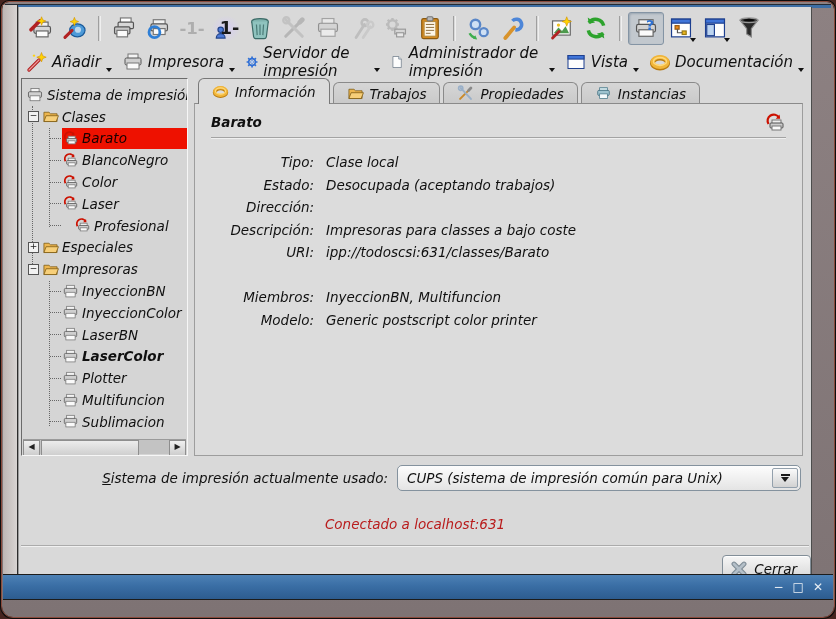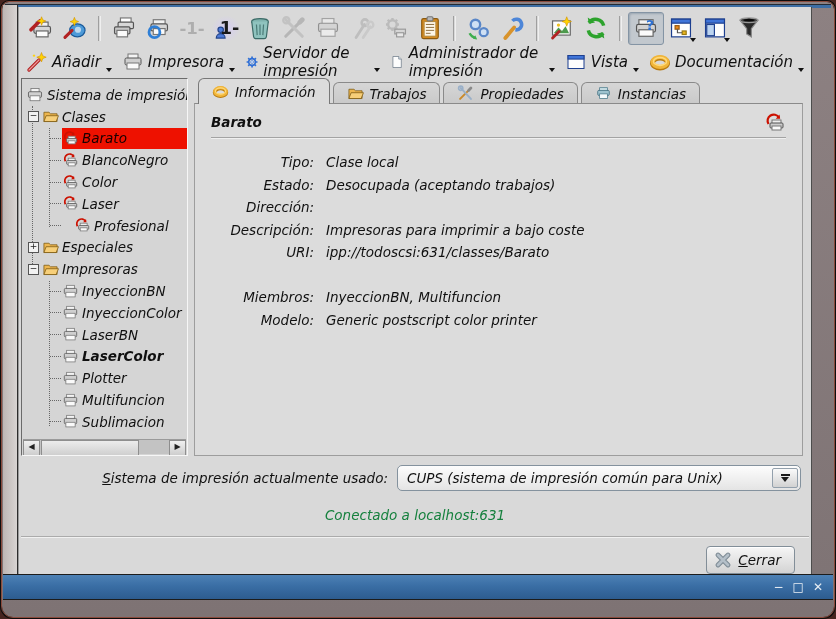--- a/index.html
+++ b/index.html
@@ -68,23 +68,23 @@
   .frow-value{padding-left:3px;height:22.5px;line-height:22.5px;white-space:nowrap;}
   .frow-spacer{height:22.5px;grid-column:1 / span 2;}
 
   
   .combo-row{display:flex;align-items:center;margin-top:8px;height:28px;}
   .combo-label{flex:1;text-align:right;padding-right:9px;font-style:italic;font-size:13.5px;color:#101010;white-space:nowrap;}
   .combo{position:relative;width:404px;height:26px;margin-right:10px;background:linear-gradient(#fdfdfd,#e4e4e4);border:1px solid #84929e;border-radius:5px;display:flex;align-items:center;font-style:italic;font-size:13.5px;color:#101010;padding-left:9px;box-sizing:border-box;flex:none;}
   .combo-btn{position:absolute;right:2px;top:2px;bottom:2px;width:24px;border:1px solid #93a0ac;border-radius:2px;background:linear-gradient(#fafafa,#d2d2d2);display:flex;flex-direction:column;align-items:center;justify-content:center;gap:1px;}
   .combo-bar{width:9px;border-top:2px solid #1a1a1a;}
   .combo-tri{width:0;height:0;border-left:4.5px solid transparent;border-right:4.5px solid transparent;border-top:5px solid #1a1a1a;}
-  .status{text-align:center;font-style:italic;font-size:13.5px;color:#15803d;margin-top:15px;height:20px;}
+  .status{text-align:center;font-style:italic;font-size:13.5px;color:#b91c1c;margin-top:24px;height:20px;}
   .groove{border-top:1px solid #ababab;border-bottom:1px solid #f1f1f1;margin:9px 2px 8px 2px;}
-  .btn-row{display:flex;justify-content:flex-end;padding-right:16px;text-align:center;}
+  .btn-row{display:flex;justify-content:flex-end;padding-right:0;text-align:center;}
   .close-btn{display:flex;align-items:center;gap:5px;height:26px;padding:0 13px 0 6px;border:1px solid #828e98;border-radius:4px;background:linear-gradient(#f6f6f6,#d3d3d3);box-shadow:inset 0 1px 0 #fff;font-style:italic;font-size:13.5px;color:#101010;}
   u{text-decoration:underline;}
 </style>
 </head>
 <body>
 
 <div class="desktop">
   <div class="win-outer">
     <div class="win-taupe">
       <div class="win-topline"></div>
@@ -653,21 +653,21 @@
                 </div>
               <div class="panel-rule"></div>
               <div class="fields" id="fields">
                   <div class="frow-label">Tipo:</div>
                   <div class="frow-value">Clase local</div>
                   <div class="frow-label">Estado:</div>
                   <div class="frow-value">Desocupada (aceptando trabajos)</div>
                   <div class="frow-label">Dirección:</div>
                   <div class="frow-value"></div>
                   <div class="frow-label">Descripción:</div>
-                  <div class="frow-value">Impresoras para imprimir a bajo coste</div>
+                  <div class="frow-value">Impresoras para classes a bajo coste</div>
                   <div class="frow-label">URI:</div>
                   <div class="frow-value">ipp://todoscsi:631/classes/Barato</div>
                   <div class="frow-spacer"></div>
                   <div class="frow-label">Miembros:</div>
                   <div class="frow-value">InyeccionBN, Multifuncion</div>
                   <div class="frow-label">Modelo:</div>
                   <div class="frow-value">Generic postscript color printer</div>
                 </div>
             </div>
           </div>

